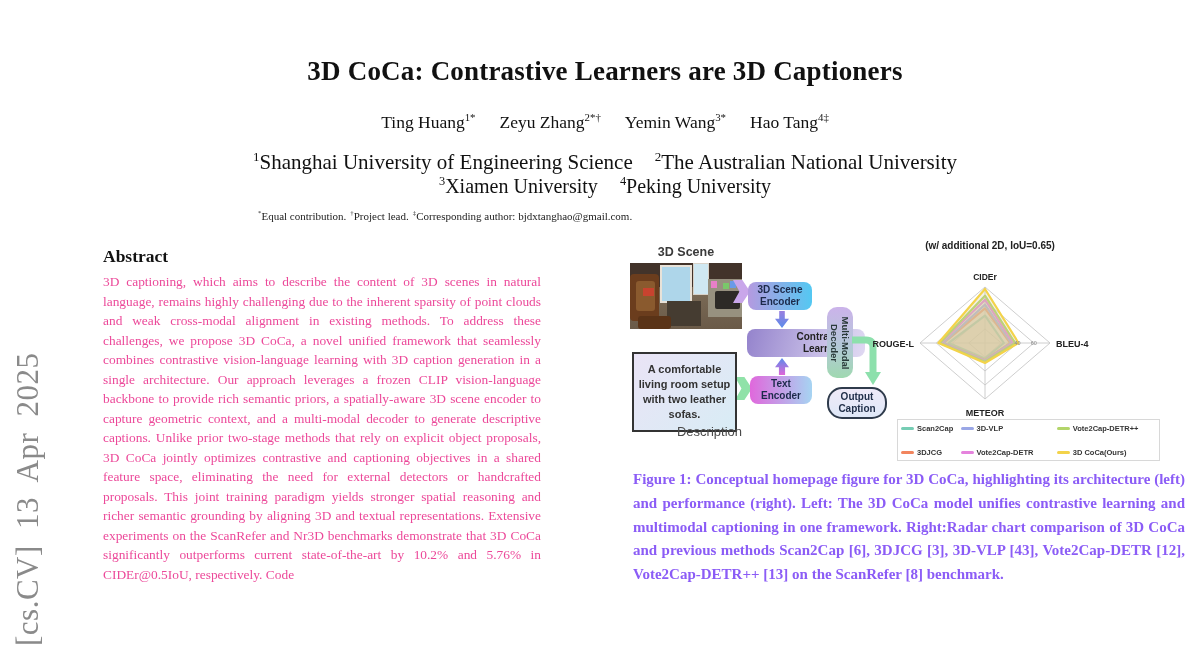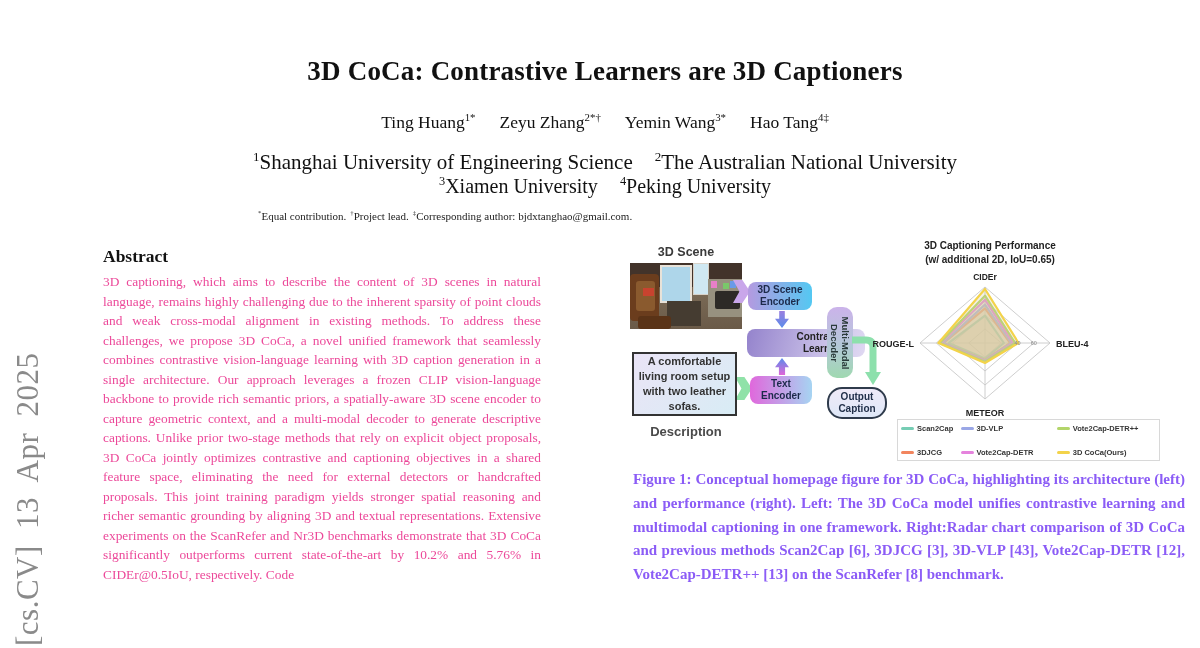--- a/index.html
+++ b/index.html
@@ -64,27 +64,27 @@
     background:linear-gradient(180deg,#efeaf8 0%,#dfe8f8 100%);border:2px solid #2f3b4c;color:#22304a;}
   .varrow{position:absolute;}
   #arrow-down{left:775px;top:311px;width:14px;height:17px;
     background:linear-gradient(180deg,#9a7fe0,#5a8cea);
     clip-path:polygon(30% 0,70% 0,70% 45%,100% 45%,50% 100%,0 45%,30% 45%);}
   #arrow-up{left:775px;top:358px;width:14px;height:17px;
     background:linear-gradient(0deg,#e066d8,#5a8cea);
     clip-path:polygon(50% 0,100% 55%,72% 55%,72% 100%,28% 100%,28% 55%,0 55%);}
   #green-arrow-svg{position:absolute;left:850px;top:328px;}
   
-  #description-box{position:absolute;left:632px;top:352px;width:105px;height:64px;
+  #description-box{position:absolute;left:632px;top:352px;width:105px;height:80px;
     border:2px solid #333;display:flex;align-items:center;justify-content:center;
     background:linear-gradient(135deg,#eae4f6 0%,#d8ecf5 100%);
     font-family:"Liberation Sans",sans-serif;font-size:11px;font-weight:bold;color:#333;
     text-align:center;line-height:15px;padding:0 2px;box-sizing:border-box;}
-  #description-label{position:absolute;left:630px;top:424px;width:112px;text-align:center;
-    font-family:"Liberation Sans",sans-serif;font-size:13px;font-weight:bold;color:#4a4a4a;}
+  #description-label{position:absolute;left:630px;top:424px;width:112px;text-align:right;
+    font-family:"Liberation Sans",sans-serif;font-size:13px;font-weight:normal;color:#4a4a4a;}
   
   #radar-title{position:absolute;left:865px;top:239px;width:250px;text-align:center;
     font-family:"Liberation Sans",sans-serif;font-size:10px;font-weight:bold;color:#222;line-height:14px;}
   #radar-svg{position:absolute;left:865px;top:236px;}
   #legend{position:absolute;left:897px;top:419px;width:263px;display:flex;
     border:1px solid #d8d8d8;background:#fff;padding:2px 3px;box-sizing:border-box;
     font-family:"Liberation Sans",sans-serif;}
   .leg-col{display:flex;flex-direction:column;gap:12px;}
   .leg-item{display:flex;align-items:center;height:12px;}
   .leg-swatch{width:13px;height:3px;border-radius:2px;margin-right:3px;flex:none;}
@@ -156,21 +156,20 @@
   </svg>
   <div id="box-output" class="fbox">
     <span>Output</span>
     <span>Caption</span>
   </div>
 
   <div id="description-box">A comfortable living room setup with two leather sofas.</div>
   <div id="description-label">Description</div>
 
   <div id="radar-title">
-    <div>3D Captioning Performance</div>
     <div>(w/ additional 2D, IoU=0.65)</div>
   </div>
   <svg id="radar-svg" width="250" height="212">
       <polygon points="120.0,93.0 136.3,107.0 120.0,121.0 103.8,107.0" fill="none" stroke="#c8c8c8" stroke-width="0.9"></polygon>
       <polygon points="120.0,79.0 152.5,107.0 120.0,135.0 87.5,107.0" fill="none" stroke="#c8c8c8" stroke-width="0.9"></polygon>
       <polygon points="120.0,65.0 168.8,107.0 120.0,149.0 71.3,107.0" fill="none" stroke="#c8c8c8" stroke-width="0.9"></polygon>
       <polygon points="120.0,51.0 185.0,107.0 120.0,163.0 55.0,107.0" fill="none" stroke="#c8c8c8" stroke-width="0.9"></polygon>
       <line x1="120" y1="107" x2="120.0" y2="51.0" stroke="#c8c8c8" stroke-width="0.9"></line>
       <line x1="120" y1="107" x2="185.0" y2="107.0" stroke="#c8c8c8" stroke-width="0.9"></line>
       <line x1="120" y1="107" x2="120.0" y2="163.0" stroke="#c8c8c8" stroke-width="0.9"></line>

